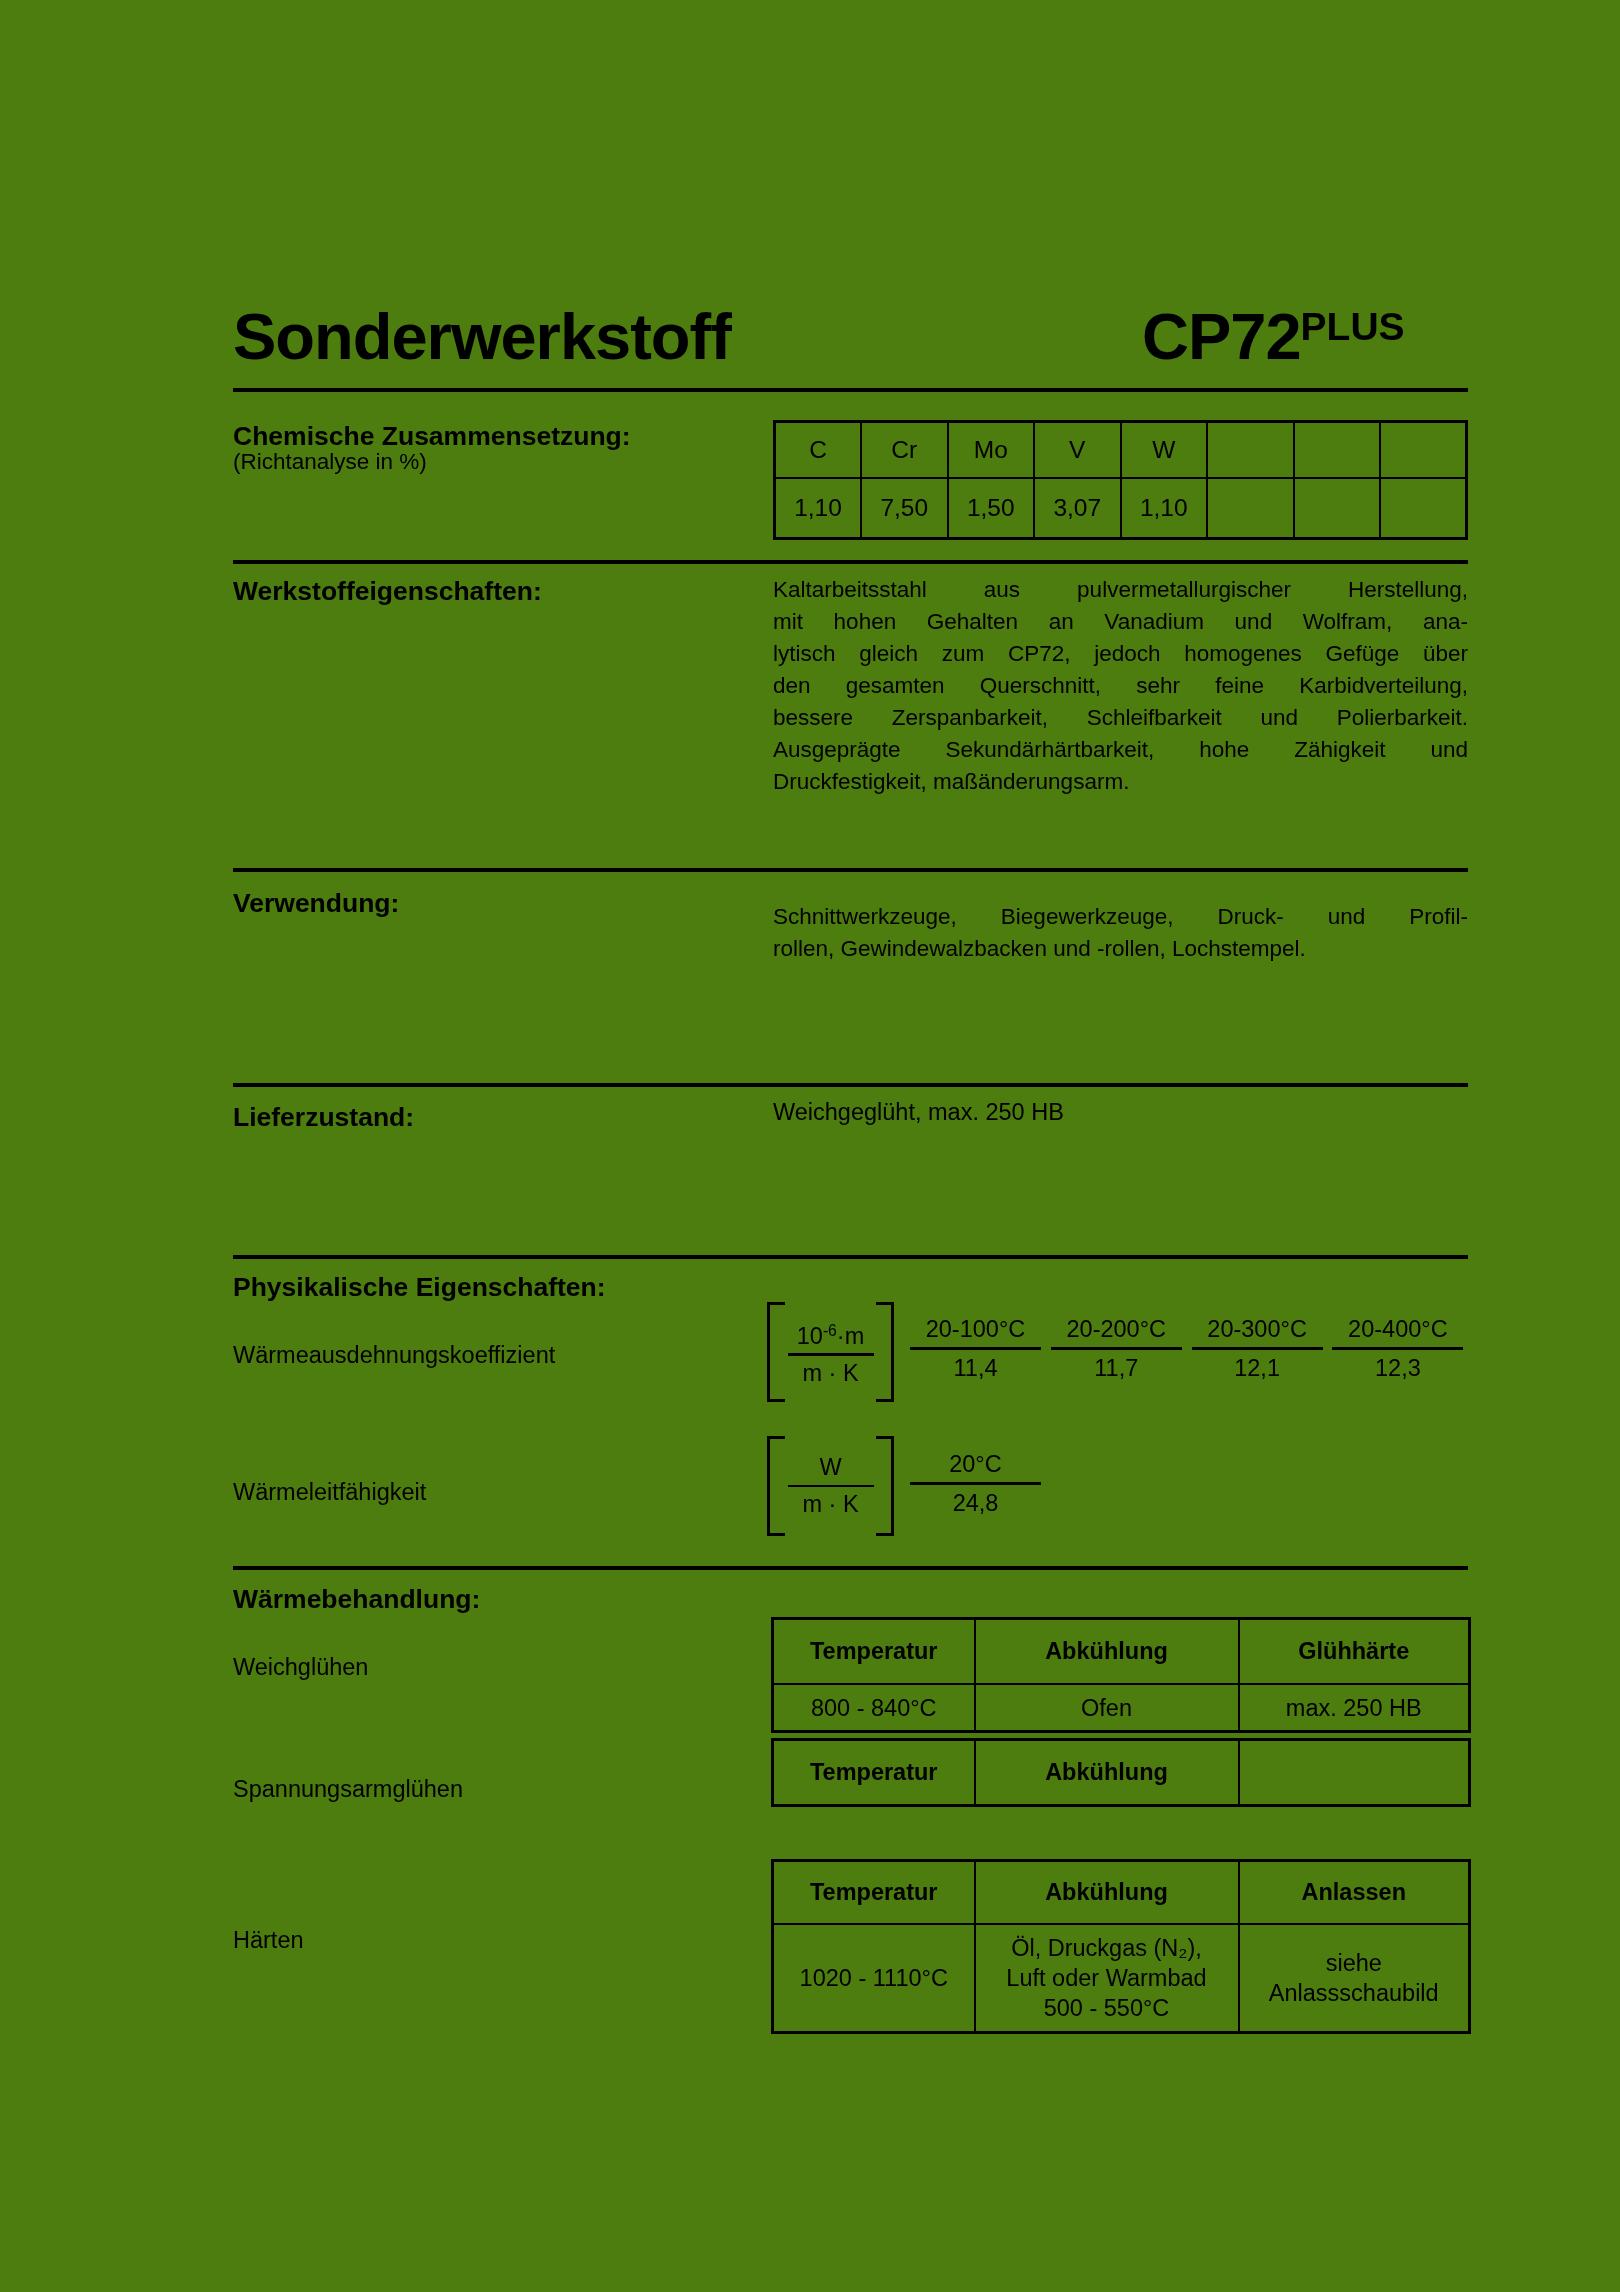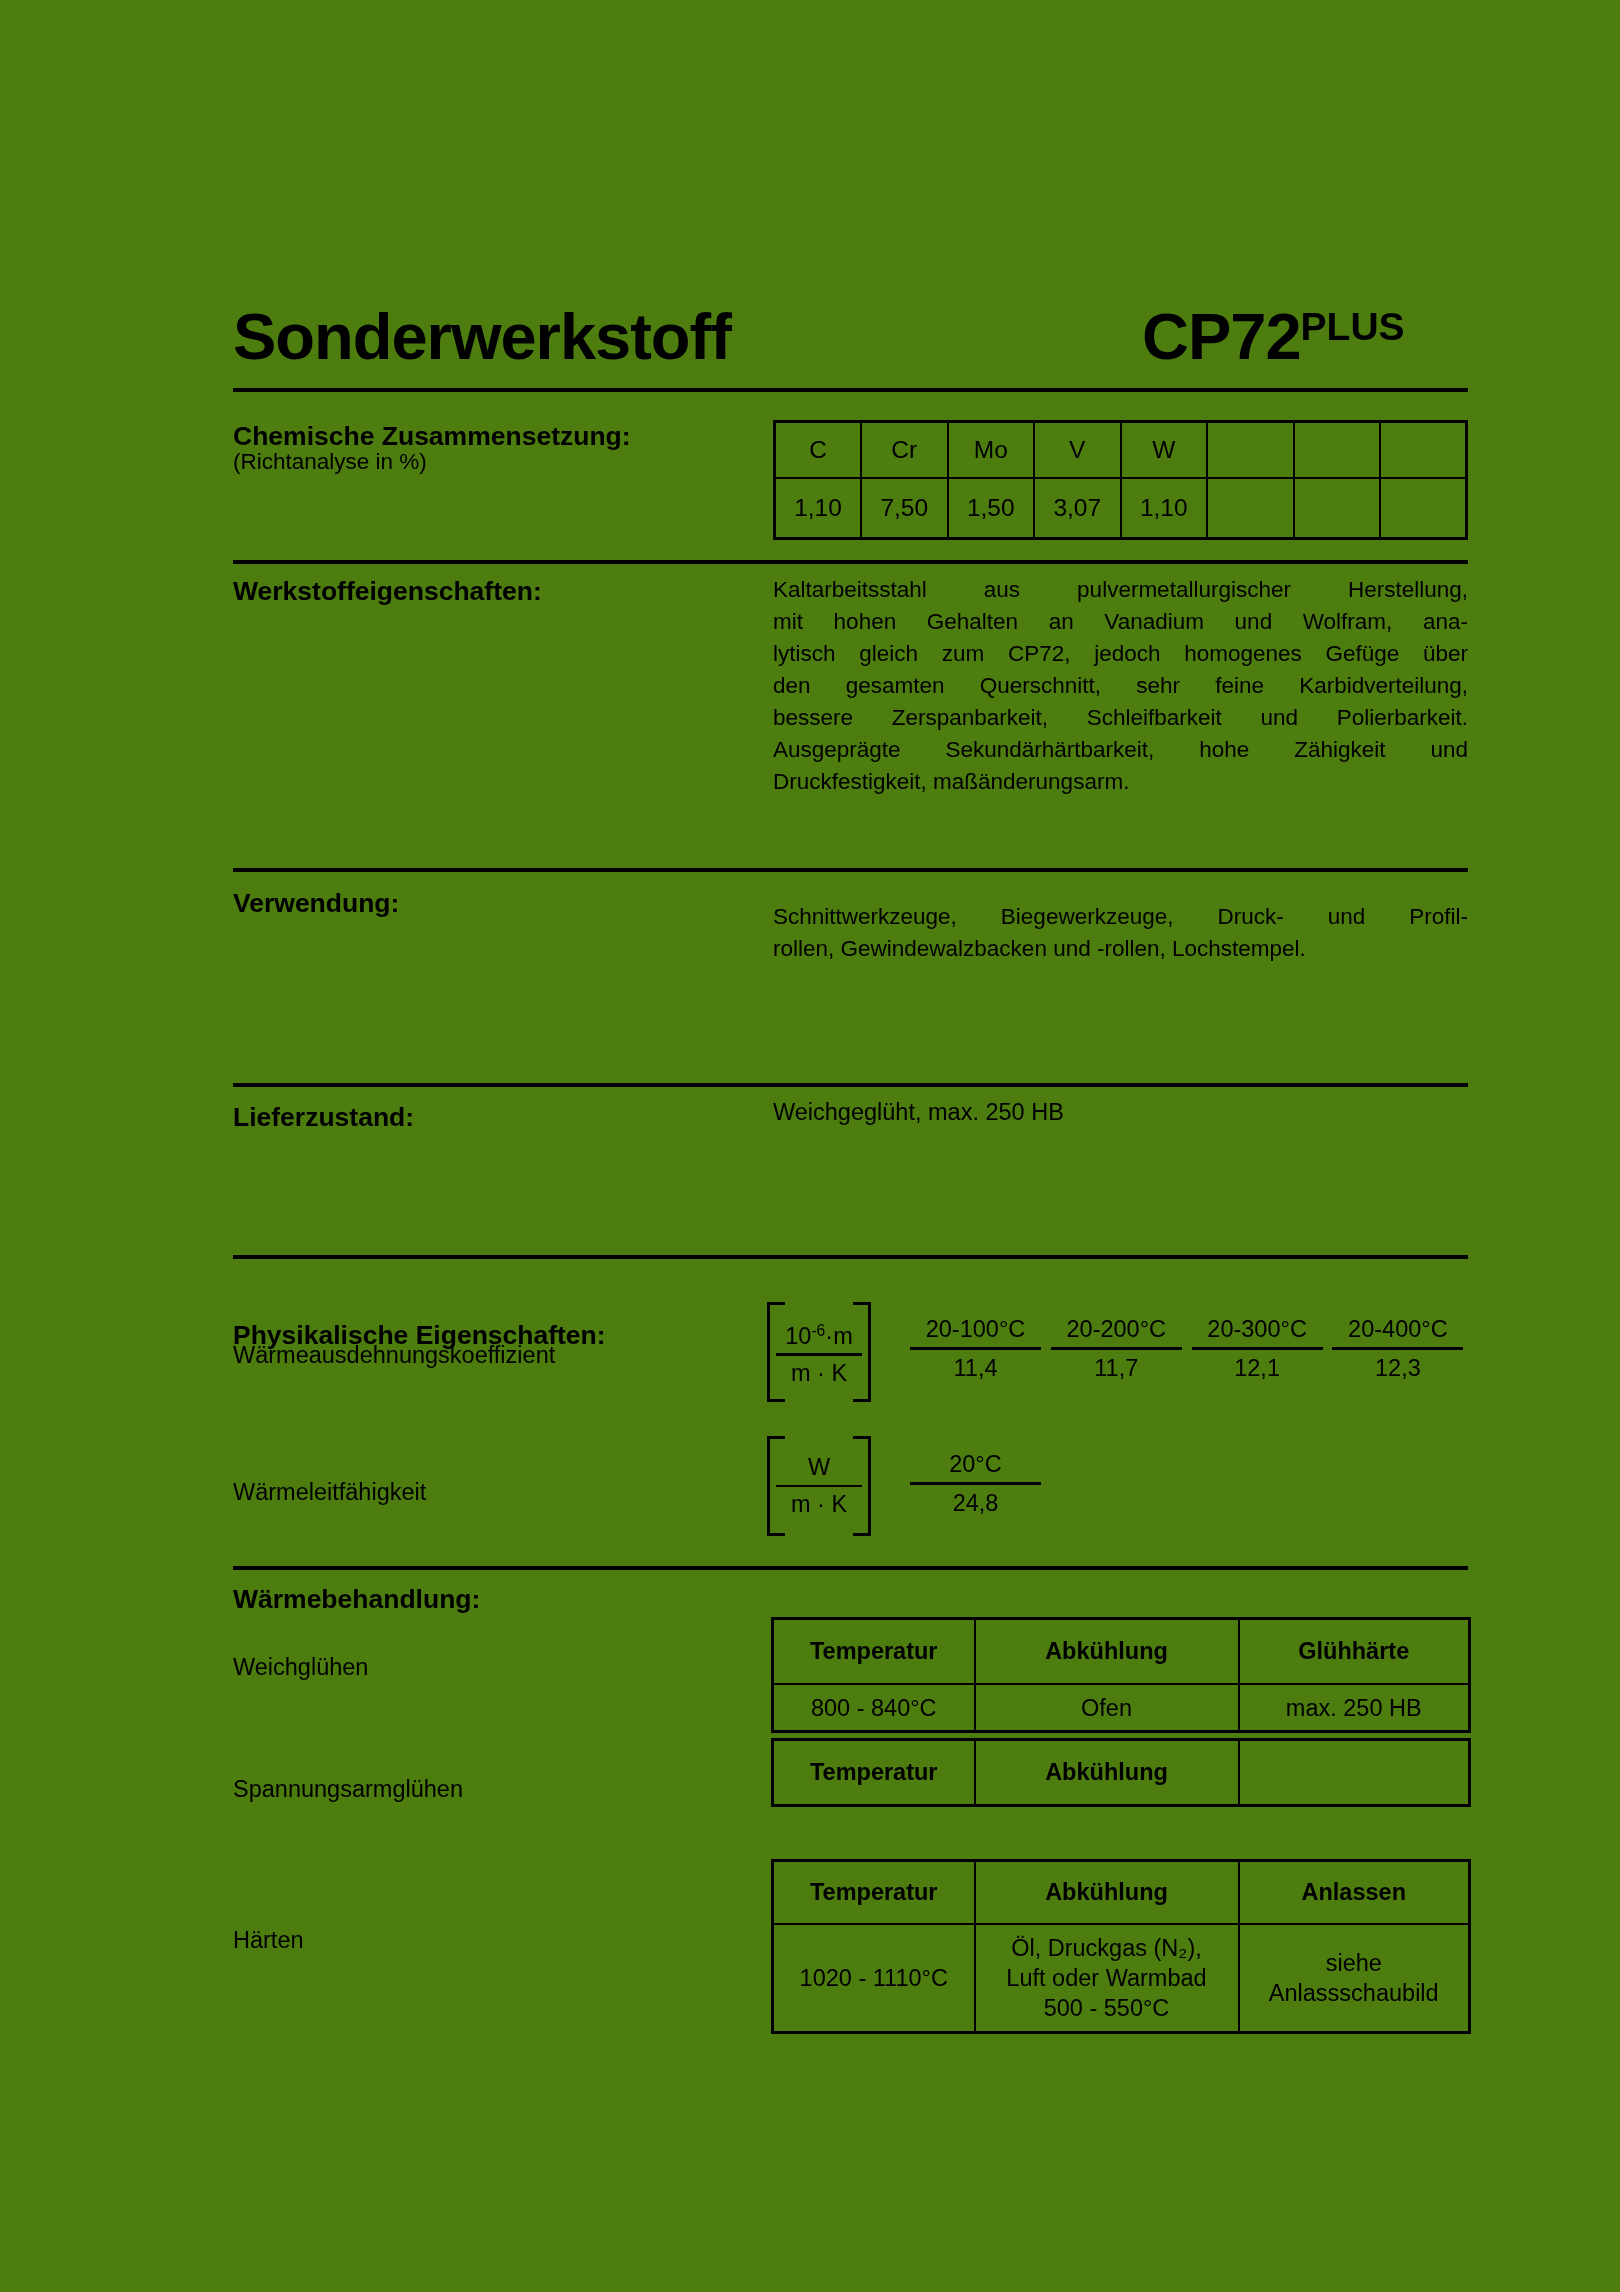--- a/index.html
+++ b/index.html
@@ -34,21 +34,21 @@
   table.chem tr.hd td { height:54px; }
   table.chem tr.vl td { height:58px; }
 
   
   table.heat { border-collapse:collapse; table-layout:fixed; width:697px; border:3.9px solid #000; }
   table.heat th { border:2.9px solid #000; font-size:23.5px; font-weight:bold; text-align:center; padding:11px; height:41px; }
   table.heat td { border:2.9px solid #000; font-size:23.5px; text-align:center; padding:2px 3.9px; height:41px; white-space:pre-line; line-height:30px; }
   table.heat.tall td { height:102px; }
 
   
-  .bfrac { position:absolute; width:104px; height:100px; }
+  .bfrac { position:absolute; width:127px; height:100px; }
   .bfrac .lb { position:absolute; left:0; top:0; bottom:0; width:14.7px;
                border-left:3.9px solid #000; border-top:3.9px solid #000; border-bottom:3.9px solid #000; }
   .bfrac .rb { position:absolute; right:0; top:0; bottom:0; width:14.7px;
                border-right:3.9px solid #000; border-top:3.9px solid #000; border-bottom:3.9px solid #000; }
   .bfrac .inner { position:absolute; left:11.8px; right:11.8px; top:0; bottom:0;
                   display:flex; flex-direction:column; align-items:center; justify-content:center; }
   .bfrac .num, .bfrac .den { font-size:23.5px; line-height:29px; }
   .bfrac .num sup { font-size:15.7px; vertical-align:7.8px; }
   .bfrac .bar { width:86px; height:2.9px; background:#000; margin:2.9px 0; }
 
@@ -118,21 +118,21 @@
       <div class="jline">rollen, Gewindewalzbacken und -rollen, Lochstempel.</div>
     </div>
 
   <div class="rule" style="top:1083px;"></div>
 
   <div class="abs sec-head" style="left:233px; top:1102px;">Lieferzustand:</div>
   <div class="abs plain-value" style="left:773px; top:1099px;">Weichgeglüht, max. 250 HB</div>
 
   <div class="rule" style="top:1255px;"></div>
 
-  <div class="abs sec-head" style="left:233px; top:1320px;">Physikalische Eigenschaften:</div>
+  <div class="abs sec-head" style="left:233px; top:1272px;">Physikalische Eigenschaften:</div>
 
   <div class="abs sec-label" style="left:233px; top:1341px;">Wärmeausdehnungskoeffizient</div>
 
   <div class="bfrac" style="left:767px; top:1302px;">
     <div class="lb"></div>
     <div class="rb"></div>
     <div class="inner">
       <div class="num"><span>10</span><sup>-6</sup><span>·m</span></div>
       <div class="bar"></div>
       <div class="den">m · K</div>

